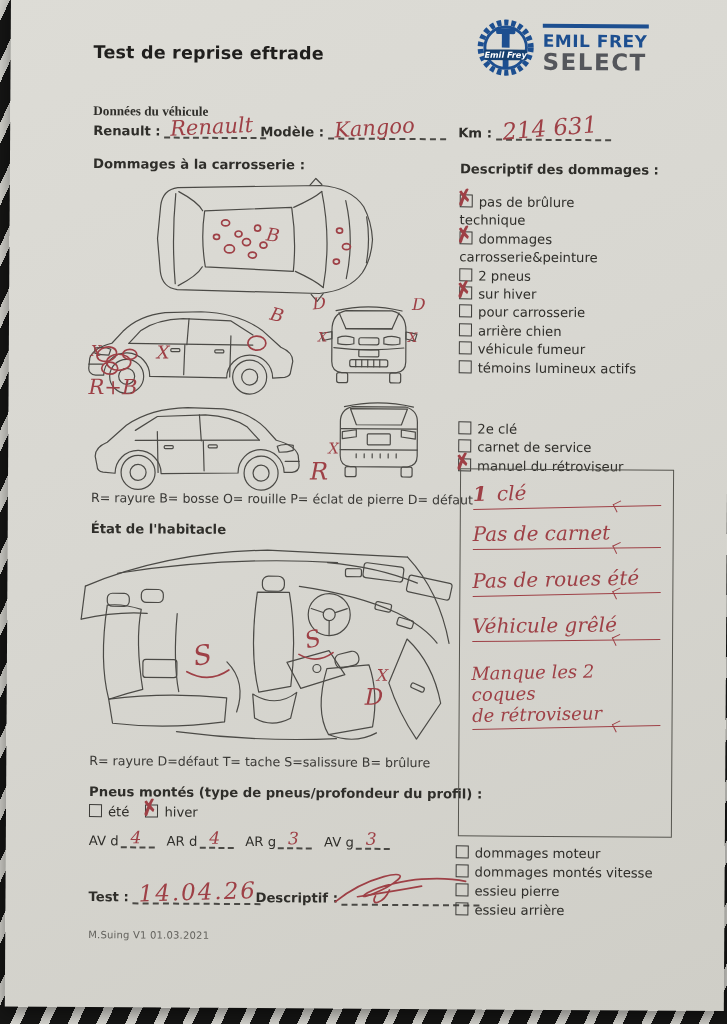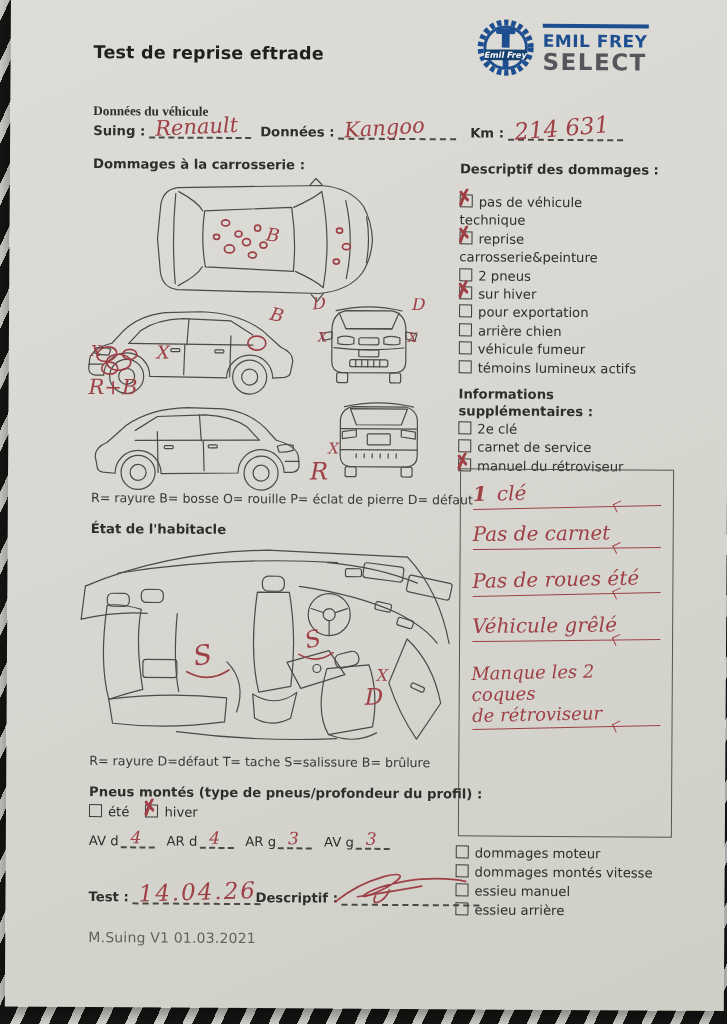--- a/index.html
+++ b/index.html
@@ -41,21 +41,21 @@
       stroke-linecap:round;stroke-linejoin:round;}
   .red path,.red ellipse,.red line{stroke:var(--ink);fill:none;stroke-width:1.7;stroke-linecap:round;}
   text.ann{fill:var(--ink);font-family:"DejaVu Serif","Liberation Serif",serif;font-style:italic;}
   
   .logo-rule{height:3.5px;background:var(--logo_blue);width:106px;margin-bottom:3px;}
   .logo-line1{color:var(--logo_blue);font-weight:bold;font-size:17px;letter-spacing:.5px;}
   .logo-line2{color:var(--logo_gray);font-weight:bold;font-size:23px;letter-spacing:1.5px;line-height:22px;}
   .depth{display:flex;align-items:flex-end;margin-right:12px;}
   .dval{display:inline-block;position:relative;border-bottom:2px dashed #4a4945;width:34px;height:22px;margin-left:2px;}
   .dval .hand{position:absolute;left:10px;bottom:-1px;font-size:17px;}
-  .foot{font-size:14px;color:#63625d;letter-spacing:.2px;}
+  .foot{font-size:10px;color:#63625d;letter-spacing:.2px;}
 </style>
 </head>
 <body>
 
 <div id="stage">
 <div class="paper">
 
   <div class="abs title" style="left:83px;top:50px;">Test de reprise eftrade</div>
 
   <div class="abs" style="left:466px;top:24px;width:180px;display:flex;">
@@ -71,32 +71,32 @@
     <div style="margin-left:8px;margin-top:5px;">
       <div class="logo-rule"></div>
       <div class="logo-line1">EMIL FREY</div>
       <div class="logo-line2">SELECT</div>
     </div>
   </div>
 
   <div class="abs h" style="left:83px;top:111px;font-family:Liberation Serif, serif;">Données du véhicule</div>
 
   <div class="abs fgroup" style="left:83px;top:120px;">
-    <span class="flabel">Suing :</span>
+    <span class="flabel">Renault :</span>
     <span class="wline" style="width:102px;">
       <span class="hand" style="font-size:21px;transform:rotate(-3deg);">Renault</span>
     </span>
   </div>
   <div class="abs fgroup" style="left:250px;top:120px;">
-    <span class="flabel">Données :</span>
+    <span class="flabel">Modèle :</span>
     <span class="wline" style="width:118px;">
       <span class="hand" style="font-size:21px;transform:rotate(-4deg);">Kangoo</span>
     </span>
   </div>
-  <div class="abs fgroup" style="left:460px;top:120px;justify-content:space-between;">
+  <div class="abs fgroup" style="left:448px;top:120px;justify-content:space-between;">
     <span class="flabel">Km :</span>
     <span class="wline" style="width:115px;">
       <span class="hand" style="font-size:23px;transform:rotate(-5deg);">214 631</span>
     </span>
   </div>
 
   <div class="abs h" style="left:83px;top:164px;">Dommages à la carrosserie :</div>
 
   <svg class="abs" style="left:136px;top:183px;" width="235" height="128" viewBox="0 0 235 128">
     <g class="sk">
@@ -320,36 +320,32 @@
       <path d="M 34 31 Q 72 25 98 20"></path>
       <path d="M 52 30 C 46 41 60 38 66 24"></path>
     </g>
   </svg>
 
   <div class="abs foot" style="left:83px;top:937px;">M.Suing V1 01.03.2021</div>
 
   <div class="abs h" style="left:450px;top:167px;">Descriptif des dommages :</div>
 
   <div class="abs dlist" style="left:450px;top:199px;width:200px;">
-    <div class="chk-row"><span class="cb checked"></span><span>pas de véhicule</span></div>
+    <div class="chk-row"><span class="cb checked"></span><span>pas de brûlure</span></div>
     <div>technique</div>
-    <div class="chk-row"><span class="cb checked"></span><span>reprise</span></div>
+    <div class="chk-row"><span class="cb checked"></span><span>dommages</span></div>
     <div>carrosserie&amp;peinture</div>
     <div class="chk-row"><span class="cb"></span><span>2 pneus</span></div>
     <div class="chk-row"><span class="cb checked"></span><span>sur hiver</span></div>
-    <div class="chk-row"><span class="cb"></span><span>pour exportation</span></div>
+    <div class="chk-row"><span class="cb"></span><span>pour carrosserie</span></div>
     <div class="chk-row"><span class="cb"></span><span>arrière chien</span></div>
     <div class="chk-row"><span class="cb"></span><span>véhicule fumeur</span></div>
     <div class="chk-row"><span class="cb"></span><span>témoins lumineux actifs</span></div>
   </div>
 
-  <div class="abs h" style="left:450px;top:391px;line-height:17px;">
-    <div>Informations</div>
-    <div>supplémentaires :</div>
-  </div>
   <div class="abs dlist" style="left:450px;top:426px;width:210px;">
     <div class="chk-row"><span class="cb"></span><span>2e clé</span></div>
     <div class="chk-row"><span class="cb"></span><span>carnet de service</span></div>
     <div class="chk-row"><span class="cb checked"></span><span>manuel du rétroviseur</span></div>
   </div>
 
   <div class="abs nbox" style="left:452px;top:474px;width:214px;height:368px;">
     <div class="nline" style="transform:rotate(-1.5deg);">
       <span class="hand num">1</span>
       <span class="hand" style="margin-left:5px;">clé</span>
@@ -365,18 +361,18 @@
     </div>
     <div class="nline" style="transform:rotate(-1.5deg);margin-top:20px;">
       <div class="hand" style="font-size:18px;border:none;">Manque les 2 coques</div>
       <div class="hand" style="font-size:18px;">de rétroviseur</div>
     </div>
   </div>
 
   <div class="abs dlist" style="left:450px;top:849px;width:220px;line-height:19px;">
     <div class="chk-row"><span class="cb"></span><span>dommages moteur</span></div>
     <div class="chk-row"><span class="cb"></span><span>dommages montés vitesse</span></div>
-    <div class="chk-row"><span class="cb"></span><span>essieu manuel</span></div>
+    <div class="chk-row"><span class="cb"></span><span>essieu pierre</span></div>
     <div class="chk-row"><span class="cb"></span><span>essieu arrière</span></div>
   </div>
 
 </div>
 </div>
 
 </body></html>

